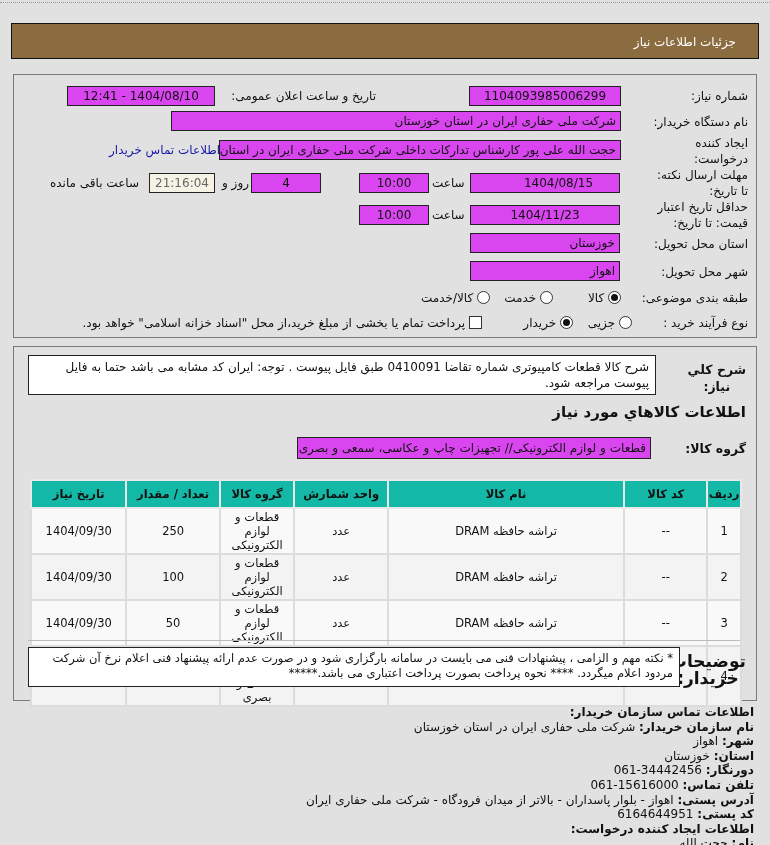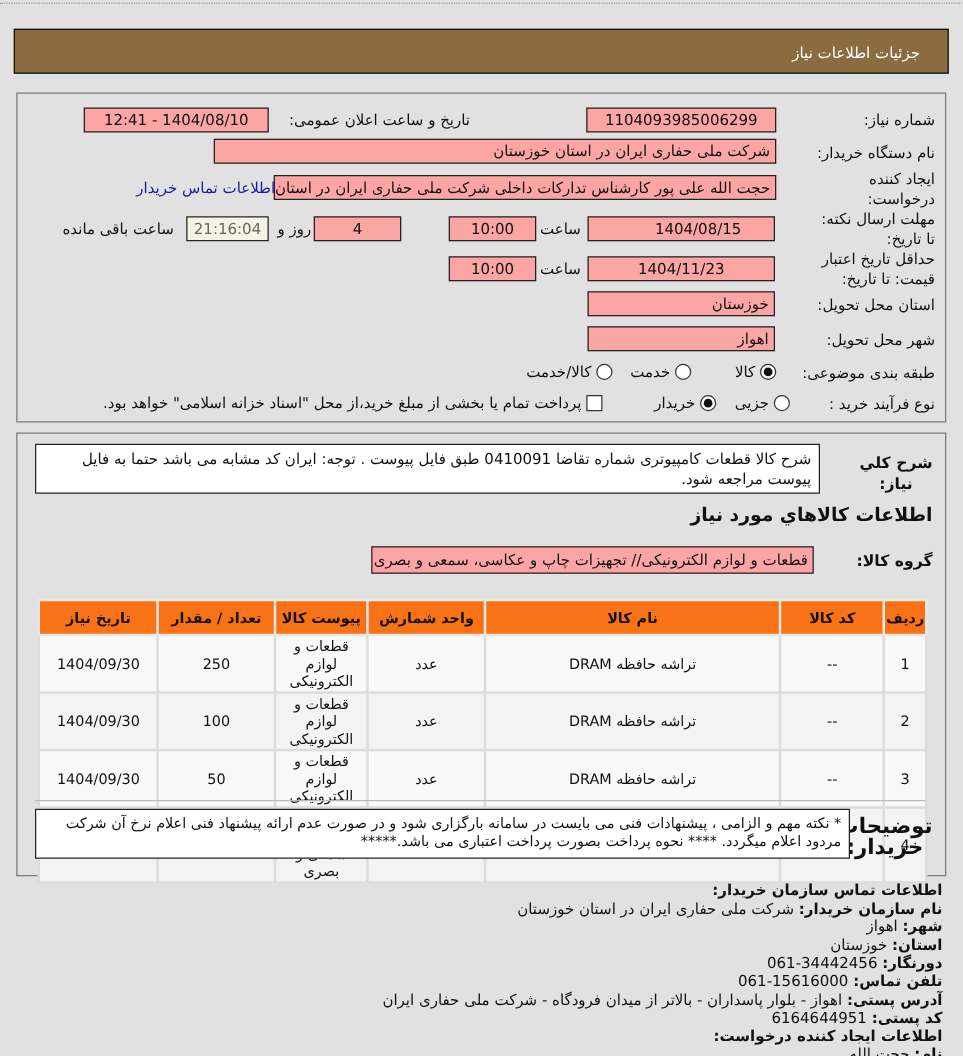--- a/index.html
+++ b/index.html
@@ -30,21 +30,21 @@
     position: absolute; left: 13px; width: 744px;
     border: 1px solid #7a7a7a;
     background: #e1e1e1;
   }
   .panel1 { top: 74px; height: 264px; }
   .panel2 { top: 346px; height: 355px; }
 
   .abs { position: absolute; }
   .lbl { position: absolute; font-size: 12px; color: #111; white-space: nowrap; }
   .box {
-    position: absolute; background: #fca5a5; border: 1px solid #222;
+    position: absolute; background: #d946ef; border: 1px solid #222;
     height: 20px; line-height: 18px; font-size: 12px; white-space: nowrap; overflow: hidden;
     padding: 0 4px;
   }
   .center { text-align: center; }
   .right { text-align: right; }
   .box.dim { background: #f5f3e6; color: #666; }
   .link { color: #1a1aa8; }
 
   .radio {
     display: inline-block; width: 13px; height: 13px; border-radius: 50%;
@@ -65,21 +65,21 @@
   .desc-box {
     position: absolute; background: #fff; border: 1px solid #222;
     padding: 3px 6px; font-size: 12px; line-height: 16px;
   }
 
   table.items {
     position: absolute; left: 16px; top: 132px; width: 712px;
     border-collapse: collapse; font-size: 11.5px;
   }
   table.items th {
-    background: #f97316; color: #111; font-weight: bold; height: 28px;
+    background: #14b8a6; color: #111; font-weight: bold; height: 28px;
     border: 2px solid #e8e8e8; font-size: 11.5px;
   }
   table.items td {
     background: #f3f3f3; text-align: center; border: 2px solid #dcdcdc;
     line-height: 14px; padding: 1px 2px;
   }
   table.items tr.r1 td, table.items tr.r3 td { background: #f9f9f9; }
 
   .contact { position: absolute; right: 16px; top: 705px; text-align: right; line-height: 14.6px; font-size: 12px; }
   .contact .bold { font-weight: bold; }
@@ -186,21 +186,21 @@
   <span class="lbl bold" style="right:10px; top:94px; font-size:12.5px;">گروه کالا:</span>
   <div class="box right" style="left:283px; top:90px; width:354px; height:22px; line-height:20px;">قطعات و لوازم الکترونیکی// تجهیزات چاپ و عکاسی، سمعی و بصری</div>
 
   <table class="items">
     <thead>
       <tr>
         <th style="width:32px;">ردیف</th>
         <th style="width:80px;">کد کالا</th>
         <th style="width:228px;">نام کالا</th>
         <th style="width:90px;">واحد شمارش</th>
-        <th style="width:72px;">پیوست کالا</th>
+        <th style="width:72px;">گروه کالا</th>
         <th style="width:90px;">تعداد / مقدار</th>
         <th style="width:92px;">تاریخ نیاز</th>
       </tr>
     </thead>
     <tbody>
       <tr class="r1" style="height:30px;">
         <td>1</td>
         <td>--</td>
         <td>تراشه حافظه DRAM</td>
         <td>عدد</td>

